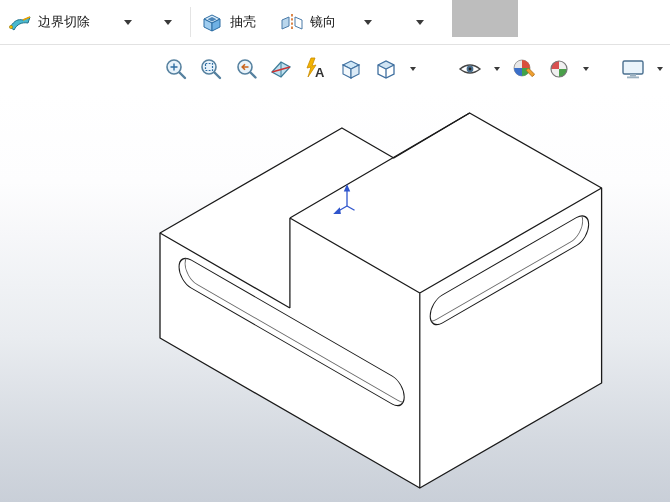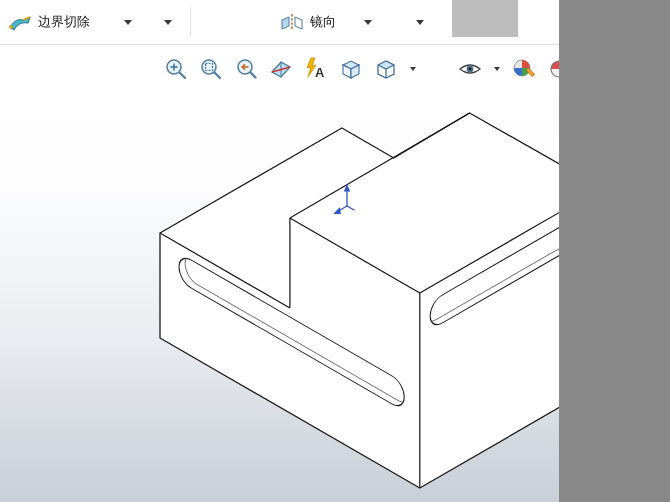--- a/index.html
+++ b/index.html
@@ -1,17 +1,17 @@
 <!DOCTYPE html>
 <html><head>
 <meta charset="utf-8">
 <style>
   html,body{margin:0;padding:0;background:#888;}
   .window{
-    position:relative;width:559px;height:502px;overflow:hidden;background:#000000;
+    position:relative;width:670px;height:502px;overflow:hidden;background:#000000;
     font-family:"Liberation Sans",sans-serif;
   }
   
   .toolbar-top{position:absolute;left:0;top:0;width:670px;height:44px;background:#ffffff;border-bottom:1px solid #e2e2e2;}
   .tb-btn{position:absolute;top:4px;height:36px;display:flex;align-items:center;gap:6px;
           border:none;background:transparent;padding:0 4px;cursor:default;}
   .tb-btn .ticon{display:flex;width:24px;height:24px;}
   .tb-btn .tlabel{font-size:13px;color:#111;white-space:nowrap;}
   .caret-btn{position:absolute;top:12px;width:16px;height:20px;display:flex;align-items:center;justify-content:center;
              border:none;background:transparent;padding:0;}
@@ -50,20 +50,31 @@
     </button>
     <button class="caret-btn" style="left:120px">
       <span class="caret"></span>
     </button>
     <button class="caret-btn" style="left:160px">
       <span class="caret"></span>
     </button>
 
     <span class="vsep" style="left:190px"></span>
 
+    <button class="tb-btn" style="left:196px">
+      <span class="ticon">
+        <svg viewBox="0 0 24 24" width="24" height="24">
+          <path d="M4,9 L12,5 L20,9 L12,13 Z" fill="#dceefb" stroke="#2d6da3" stroke-width="1"></path>
+          <path d="M4,9 L4,17 L12,21 L12,13 Z" fill="#9fcdf0" stroke="#2d6da3" stroke-width="1"></path>
+          <path d="M20,9 L20,17 L12,21 L12,13 Z" fill="#6fb1e4" stroke="#2d6da3" stroke-width="1"></path>
+          <path d="M7.5,9.2 L12,7 L16.5,9.2 L12,11.5 Z" fill="#4e86b8"></path>
+        </svg>
+      </span>
+      <span class="tlabel">抽壳</span>
+    </button>
 
     <button class="tb-btn" style="left:276px">
       <span class="ticon">
         <svg viewBox="0 0 24 24" width="24" height="24">
           <path d="M2,10 L9,7 L9,16 L2,19 Z" fill="#b9d6ec" stroke="#4a7aa8" stroke-width="1"></path>
           <line x1="12" y1="4" x2="12" y2="20" stroke="#cc5500" stroke-width="1.4" stroke-dasharray="2.4,1.8"></line>
           <path d="M22,10 L15,7 L15,16 L22,19 Z" fill="none" stroke="#4a7aa8" stroke-width="1"></path>
         </svg>
       </span>
       <span class="tlabel">镜向</span>

